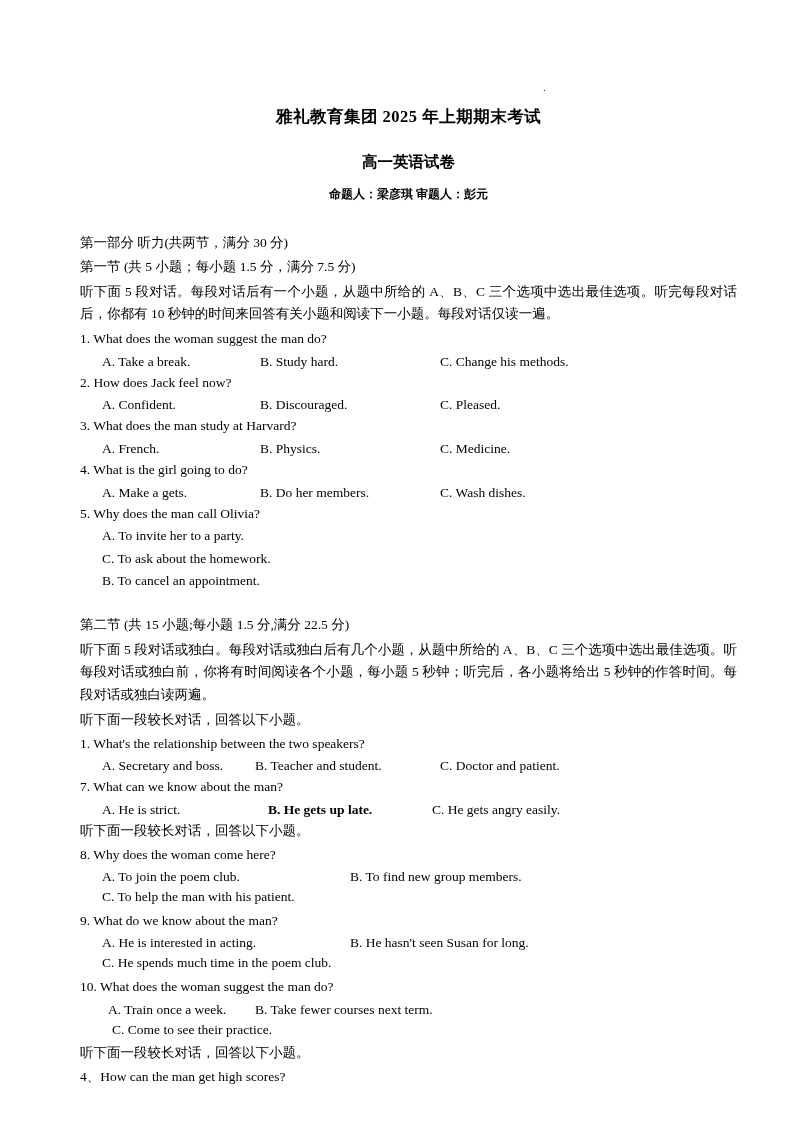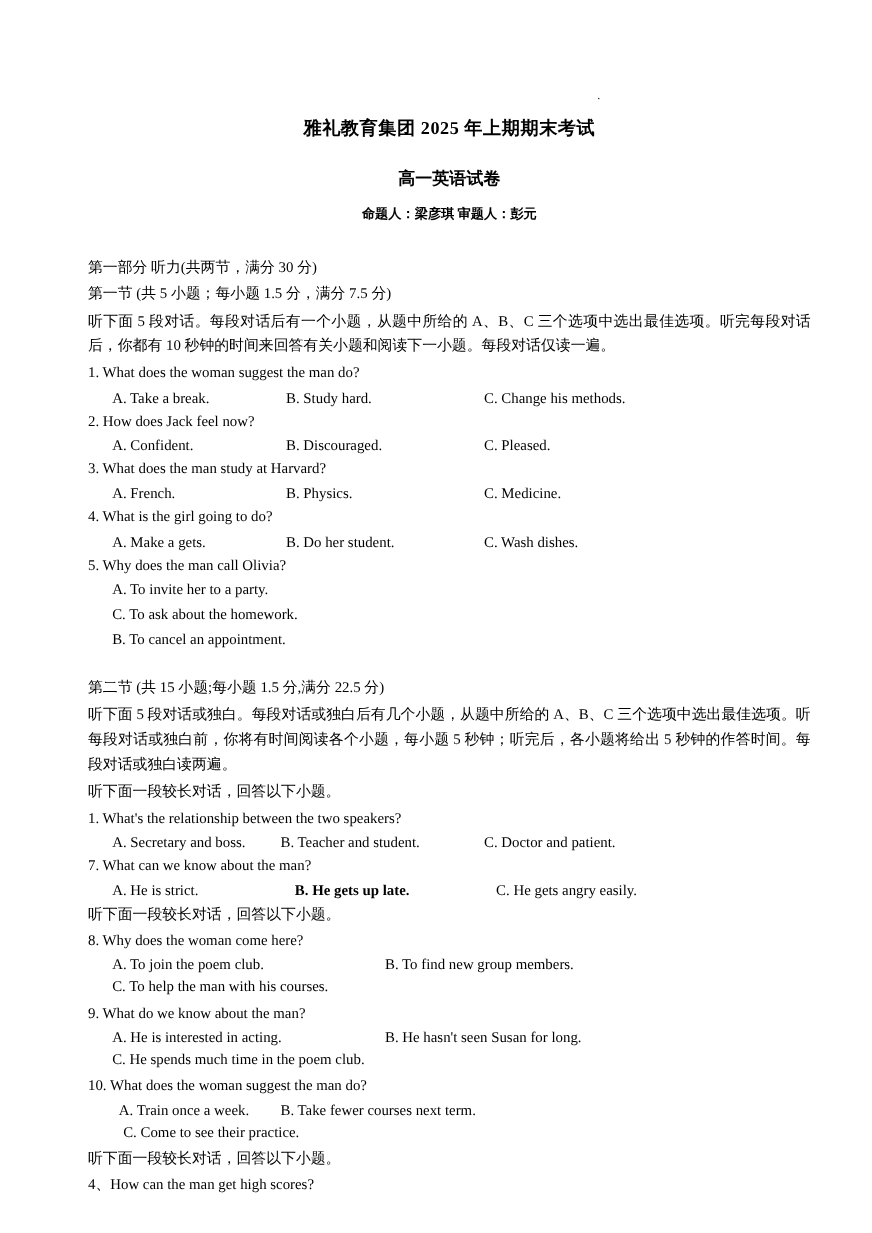--- a/index.html
+++ b/index.html
@@ -121,21 +121,21 @@
   <div class="q">3. What does the man study at Harvard?</div>
   <div class="opts">
     <span style="left:22px;">A. French.</span>
     <span style="left:180px;">B. Physics.</span>
     <span style="left:360px;">C. Medicine.</span>
   </div>
 
   <div class="q">4. What is the girl going to do?</div>
   <div class="opts">
     <span style="left:22px;">A. Make a gets.</span>
-    <span style="left:180px;">B. Do her student.</span>
+    <span style="left:180px;">B. Do her members.</span>
     <span style="left:360px;">C. Wash dishes.</span>
   </div>
 
   <div class="q">5. Why does the man call Olivia?</div>
   <div class="opt-ind">A. To invite her to a party.</div>
   <div class="opt-ind">C. To ask about the homework.</div>
   <div class="opt-ind">B. To cancel an appointment.</div>
 
   <div class="gap-lg"></div>
 
@@ -148,31 +148,31 @@
   <div class="opts">
     <span style="left:22px;">A. Secretary and boss.</span>
     <span style="left:175px;">B. Teacher and student.</span>
     <span style="left:360px;">C. Doctor and patient.</span>
   </div>
 
   <div class="q">7. What can we know about the man?</div>
   <div class="opts">
     <span style="left:22px;">A. He is strict.</span>
     <span style="left:188px;font-weight:bold;">B. He gets up late.</span>
-    <span style="left:371px;">C. He gets angry easily.</span>
+    <span style="left:352px;">C. He gets angry easily.</span>
   </div>
 
   <div class="line">听下面一段较长对话，回答以下小题。</div>
 
   <div class="q">8. Why does the woman come here?</div>
   <div class="opts">
     <span style="left:22px;">A. To join the poem club.</span>
     <span style="left:270px;">B. To find new group members.</span>
   </div>
-  <div class="opt-ind">C. To help the man with his courses.</div>
+  <div class="opt-ind">C. To help the man with his patient.</div>
 
   <div class="q">9. What do we know about the man?</div>
   <div class="opts">
     <span style="left:22px;">A. He is interested in acting.</span>
     <span style="left:270px;">B. He hasn't seen Susan for long.</span>
   </div>
   <div class="opt-ind">C. He spends much time in the poem club.</div>
 
   <div class="q">10. What does the woman suggest the man do?</div>
   <div class="opts">

